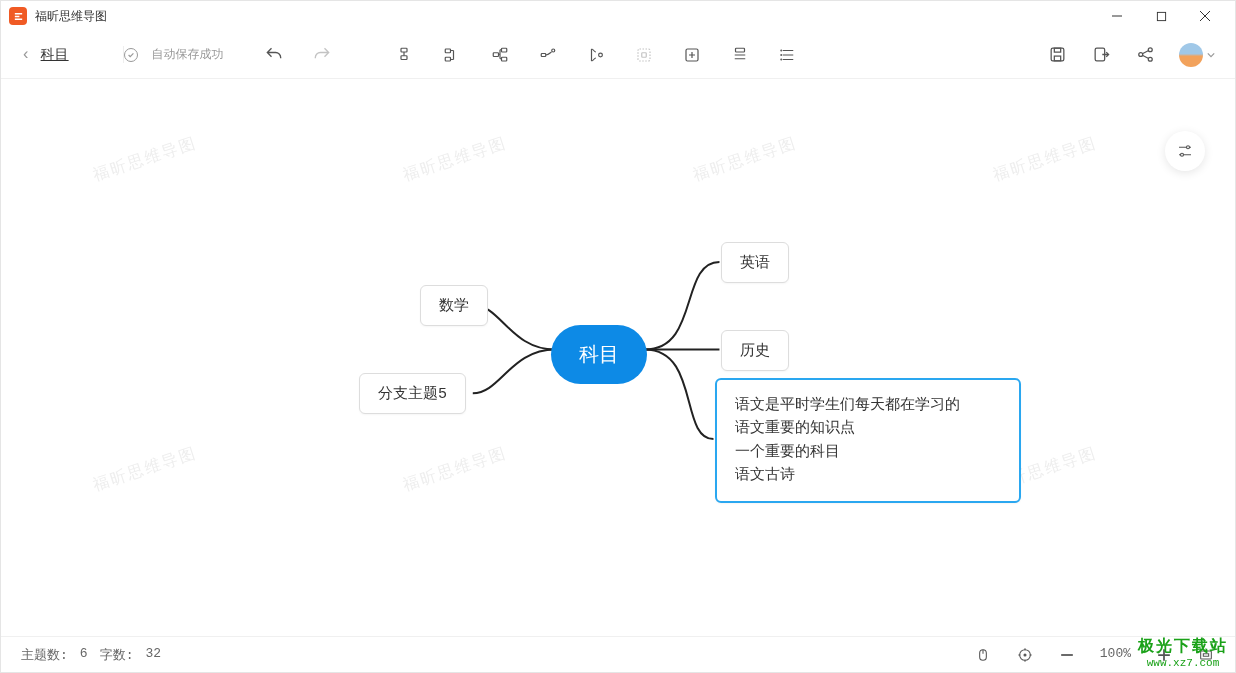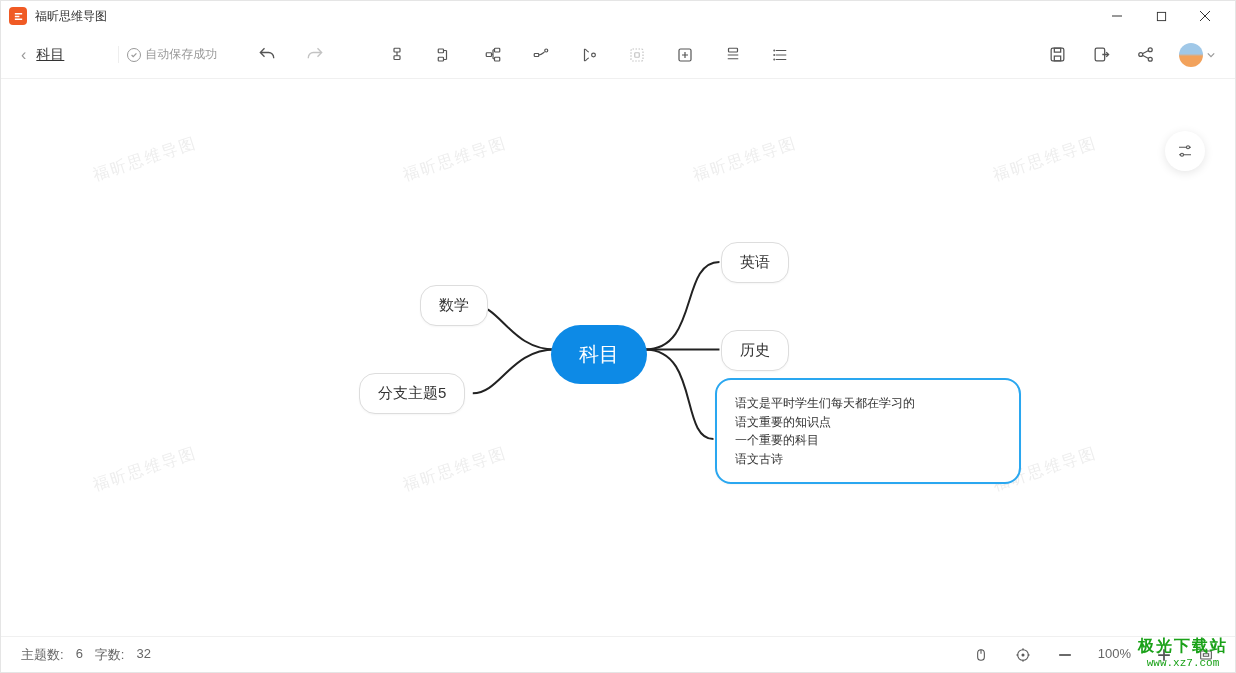--- a/index.html
+++ b/index.html
@@ -8,20 +8,21 @@
     width: 1236px;
     height: 673px;
     background: #ffffff;
     overflow: hidden;
     position: relative;
   }
   .window {
     width: 100%; height: 100%;
     display: flex; flex-direction: column;
     border: 1px solid #e5e5e5;
+    font-family: Liberation Mono, monospace;
   }
   
   .titlebar {
     height: 30px;
     display: flex; align-items: center;
     padding: 0 8px;
     font-size: 12px;
     color: #333;
   }
   .titlebar .app-icon {
@@ -51,25 +52,24 @@
   .breadcrumb {
     display: flex; align-items: center;
     gap: 10px;
     font-size: 14px;
     color: #333;
   }
   .breadcrumb .back { font-size: 16px; color: #999; }
   .breadcrumb .doc-name { text-decoration: underline; }
   .save-status {
     display: flex; align-items: center;
-    gap: 4px;
+    gap: 14px;
     margin-left: 44px;
     font-size: 12px;
     color: #999;
-    padding-left: 8px;
     border-left: 1px solid #eee;
   }
   .save-status .ck {
     width: 14px; height: 14px;
     border: 1.5px solid #999;
     border-radius: 50%;
     display:flex; align-items:center; justify-content:center;
   }
   .tool-icons { display: flex; gap: 28px; align-items: center; flex: 1; margin-left: 30px;}
   .tool-icon {
@@ -109,40 +109,40 @@
     background: #fff;
     box-shadow: 0 2px 10px rgba(0,0,0,0.1);
     display: flex; align-items: center; justify-content: center;
     cursor: pointer;
   }
   
   .node {
     position: absolute;
     background: #fff;
     border: 1px solid #ddd;
-    border-radius: 16px;
+    border-radius: 6px;
     padding: 10px 18px;
     font-size: 15px;
     color: #333;
     box-shadow: 0 1px 2px rgba(0,0,0,0.04);
   }
   .node-center {
     position: absolute;
     background: #0d8ae6;
     color: #fff;
     border-radius: 30px;
     padding: 16px 28px;
     font-size: 20px;
     font-weight: 500;
   }
   .node-selected {
     border: 2px solid #2aa7f0;
     padding: 14px 18px;
     line-height: 1.55;
-    font-size: 12px;
+    font-size: 15px;
   }
   svg.connectors {
     position: absolute;
     top: 0; left: 0;
     width: 100%; height: 100%;
     pointer-events: none;
   }
   
   .statusbar {
     height: 36px;

